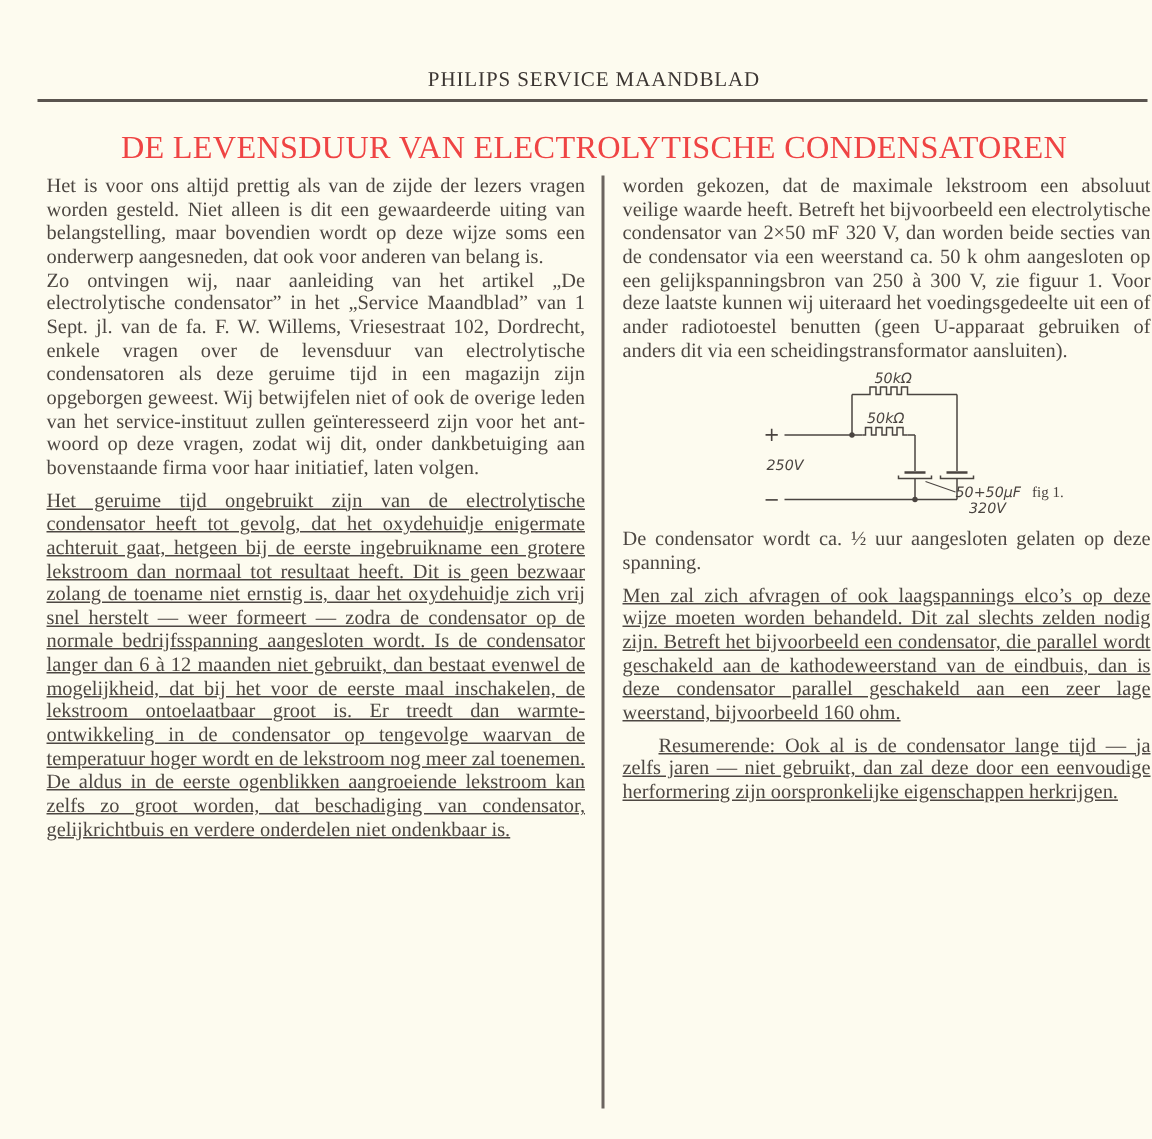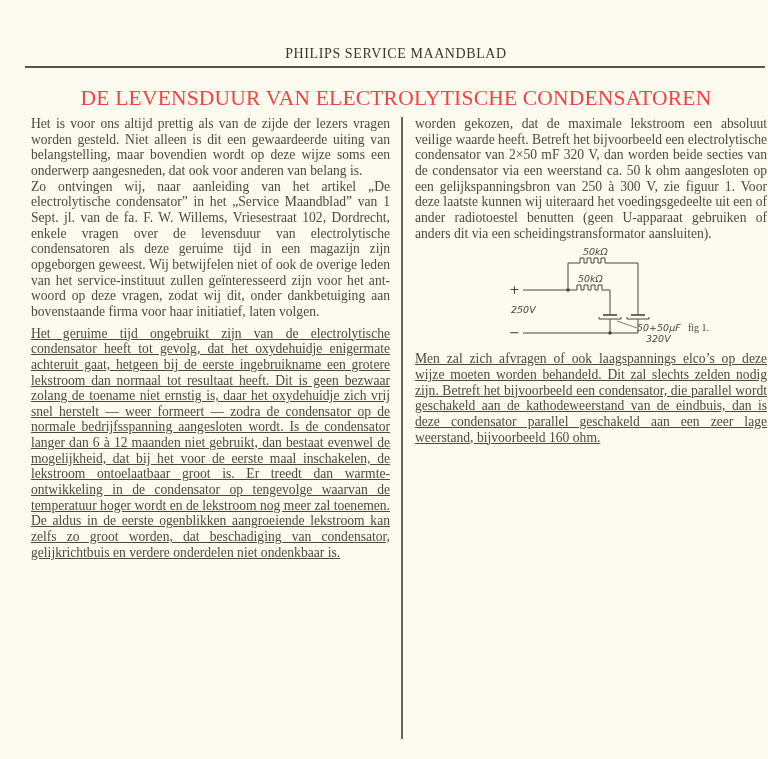--- a/index.html
+++ b/index.html
@@ -106,16 +106,18 @@
         <text class="fig-label" x="163" y="37">50kΩ</text>
         <text class="fig-label" style="font-size:13px;font-style:normal" x="94" y="49">+</text>
         <text class="fig-label" x="96" y="68">250V</text>
         <text class="fig-label" style="font-size:13px;font-style:normal" x="94" y="92">−</text>
         <text class="fig-label" x="222" y="86">50+50μF</text>
         <text class="fig-label" x="231" y="97">320V</text>
         <text class="fig-caption" x="273" y="86">fig 1.</text>
       </svg>
     </div>
 
+    <p>De condensator wordt ca. ½ uur aangesloten gelaten op deze spanning.</p>
     <p class="gap-s">Men zal zich afvragen of ook laagspannings elco’s op deze wijze moeten worden behandeld. Dit zal slechts zelden nodig zijn. Betreft het bijvoorbeeld een conden­sator, die parallel wordt geschakeld aan de kathode­weerstand van de eindbuis, dan is deze condensator parallel geschakeld aan een zeer lage weerstand, bij­voorbeeld 160 ohm.</p>
+    <p class="gap-s indent">Resumerende: Ook al is de condensator lange tijd — ja zelfs jaren — niet gebruikt, dan zal deze door een eenvoudige herformering zijn oorspronkelijke eigenschappen herkrijgen.</p>
   </div>
 
 </div>
 
 </body></html>

